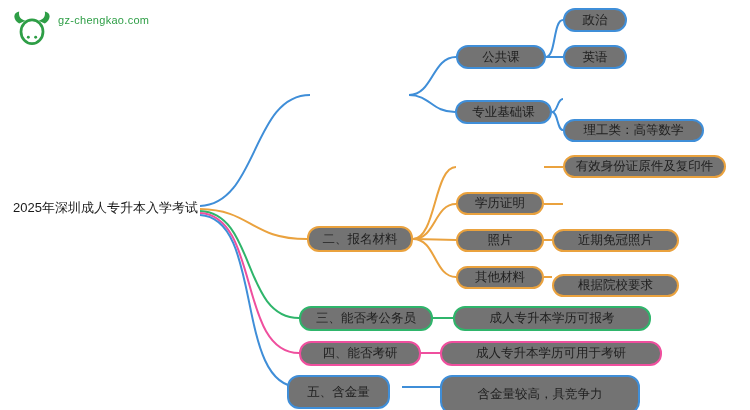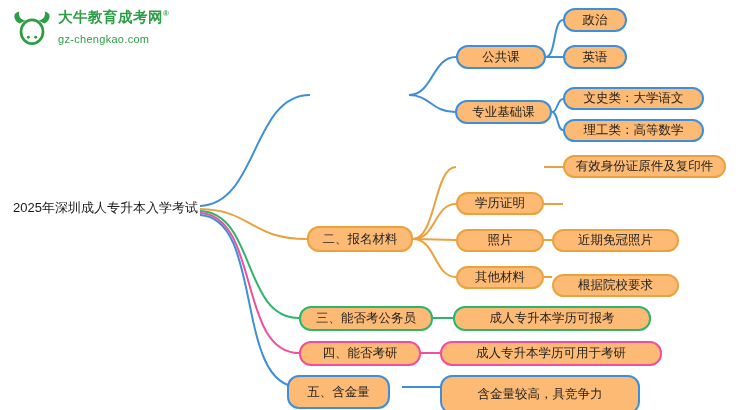--- a/index.html
+++ b/index.html
@@ -3,21 +3,21 @@
 <meta charset="utf-8">
 <style>
   html,body{margin:0;padding:0;}
   body{font-family:"Liberation Sans","DejaVu Sans",sans-serif;background:#fff;}
   #canvas{position:relative;width:750px;height:410px;background:#ffffff;overflow:hidden;}
   #wires{position:absolute;left:0;top:0;width:750px;height:410px;pointer-events:none;}
 
   .node{
     position:absolute;
     box-sizing:border-box;
-    background:#fdba74;
+    background:#737373;
     border:2px solid #999;
     border-radius:12px;
     display:flex;align-items:center;justify-content:center;
     font-size:12.5px;line-height:1;color:#1f1f1f;
     white-space:nowrap;
     padding:0 6px;
   }
   .c-blue{border-color:#3f8ed8;}
   .c-orange{border-color:#eaa23e;}
   .c-green{border-color:#2fb56b;}
@@ -70,32 +70,30 @@
 
   <div class="logo">
     <svg width="44" height="42" viewBox="0 0 48 44">
       <path d="M10 16 C3 12 3 4 10 3 C9 9 12 12 17 13 Z" fill="#2e9e46"></path>
       <path d="M38 16 C45 12 45 4 38 3 C39 9 36 12 31 13 Z" fill="#2e9e46"></path>
       <ellipse cx="24" cy="25" rx="12" ry="13" fill="none" stroke="#2e9e46" stroke-width="3"></ellipse>
       <circle cx="20" cy="31" r="1.6" fill="#2e9e46"></circle>
       <circle cx="28" cy="31" r="1.6" fill="#2e9e46"></circle>
     </svg>
     <div class="logo-text">
-      <div class="logo-title"><span>大牛教育成考网</span><span class="logo-reg">®</span></div>
       <div class="logo-domain">gz-chengkao.com</div>
     </div>
   </div>
 
   <div class="root-label">2025年深圳成人专升本入学考试</div>
 
   <div class="node c-blue" style="left:456px;top:45px;width:90px;height:24px;">公共课</div>
   <div class="node c-blue" style="left:563px;top:8px;width:64px;height:24px;">政治</div>
   <div class="node c-blue" style="left:563px;top:45px;width:64px;height:24px;">英语</div>
   <div class="node c-blue" style="left:455px;top:100px;width:97px;height:24px;">专业基础课</div>
-  <div class="node c-blue" style="left:563px;top:87px;width:141px;height:23px;">文史类：大学语文</div>
   <div class="node c-blue" style="left:563px;top:119px;width:141px;height:23px;">理工类：高等数学</div>
 
   <div class="node c-orange" style="left:307px;top:226px;width:106px;height:26px;">二、报名材料</div>
   <div class="node c-orange" style="left:563px;top:155px;width:163px;height:23px;">有效身份证原件及复印件</div>
   <div class="node c-orange" style="left:456px;top:192px;width:88px;height:23px;">学历证明</div>
   <div class="node c-orange" style="left:456px;top:229px;width:88px;height:23px;">照片</div>
   <div class="node c-orange" style="left:552px;top:229px;width:127px;height:23px;">近期免冠照片</div>
   <div class="node c-orange" style="left:456px;top:266px;width:88px;height:23px;">其他材料</div>
   <div class="node c-orange" style="left:552px;top:266px;width:127px;height:23px;margin-top:8px;">根据院校要求</div>
 

